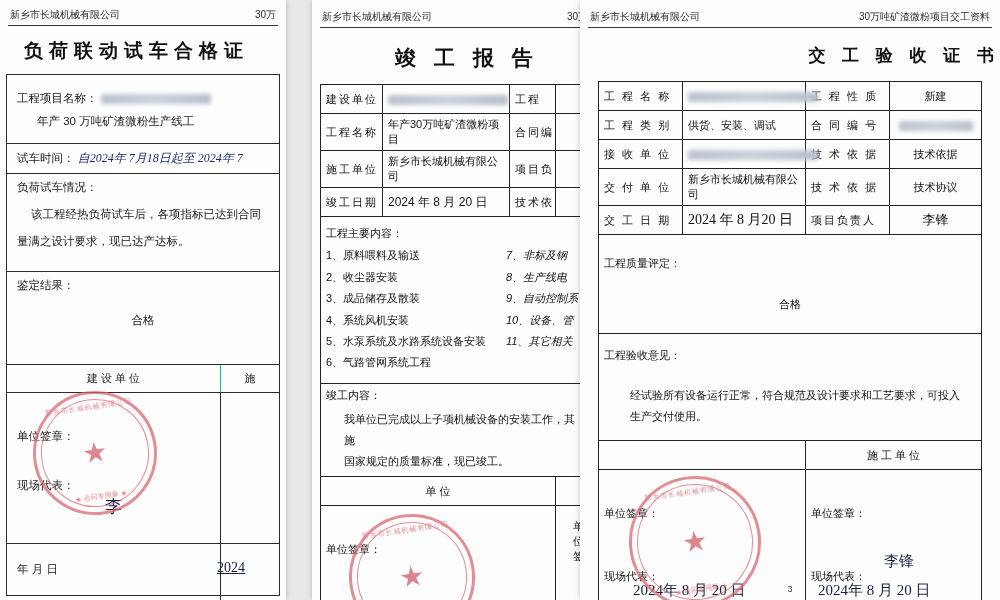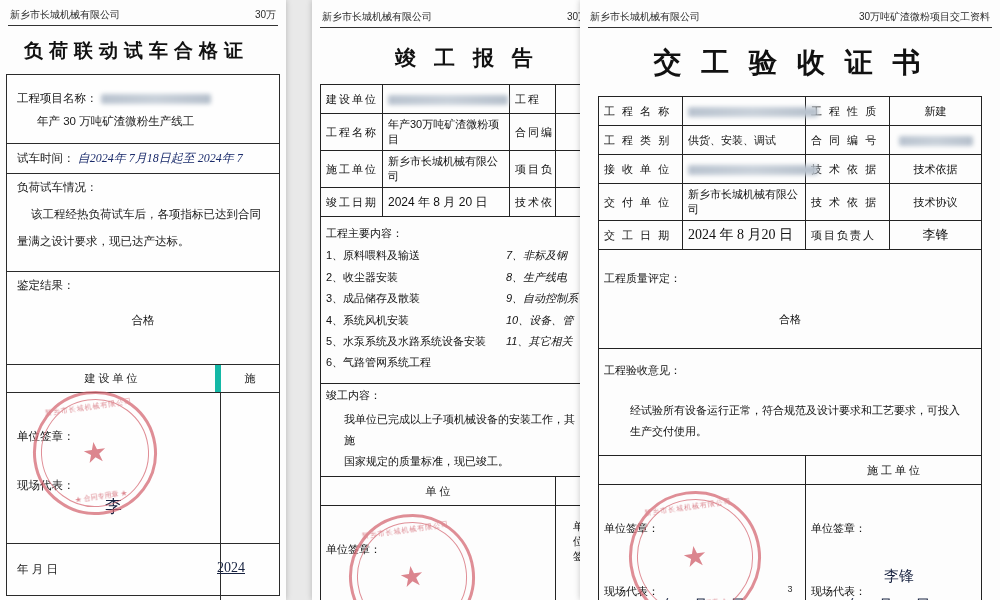--- a/index.html
+++ b/index.html
@@ -209,21 +209,21 @@
         <div class="row-pad" style="padding-top:6px;">量满之设计要求，现已达产达标。</div>
 
         <div class="s1-line" style="margin-top:16px;"></div>
 
         <div class="row-pad">鉴定结果：</div>
         <div class="row-pad" style="text-align:center;padding-top:14px;">合格</div>
 
         <div class="s1-line" style="margin-top:30px;"></div>
 
         <div style="display:flex;">
-          <div style="flex:1;text-align:center;font-size:11px;padding:6px 0;border-right:6px solid #14b8a6;">建 设 单 位</div>
+          <div style="flex:1;text-align:center;font-size:11px;padding:6px 0;border-right:1px solid #14b8a6;">建 设 单 位</div>
           <div style="width:58px;text-align:center;font-size:11px;padding:6px 0;">施</div>
         </div>
         <div class="s1-line"></div>
 
         <div style="position:relative;height:150px;">
           <div style="position:absolute;left:0;top:0;bottom:0;right:58px;border-right:1px solid #2b2b2b;"></div>
           <div class="row-pad" style="padding-top:36px;">单位签章：</div>
           <div class="row-pad" style="padding-top:28px;">现场代表：</div>
           <div class="hand-bk" style="position:absolute;left:98px;top:102px;font-size:17px;">李</div>
 
@@ -345,21 +345,21 @@
   </div>
 
   <div class="sheet" id="sheet3">
     <div class="sheet-inner">
       <div class="hdr-row" style="padding-top:10px;">
         <span>新乡市长城机械有限公司</span>
         <span>30万吨矿渣微粉项目交工资料</span>
       </div>
       <div class="hdr-rule"></div>
 
-      <div class="doc-title" style="font-size:28px;margin-top:16px;">交 工 验 收 证 书</div>
+      <div class="doc-title" style="font-size:17px;margin-top:16px;text-align:right;">交 工 验 收 证 书</div>
 
       <div style="margin:14px 18px 0 18px;">
         <table class="frm">
           <colgroup>
               <col style="width:84px">
               <col>
               <col style="width:84px">
               <col style="width:92px">
             </colgroup>
           <tbody>

